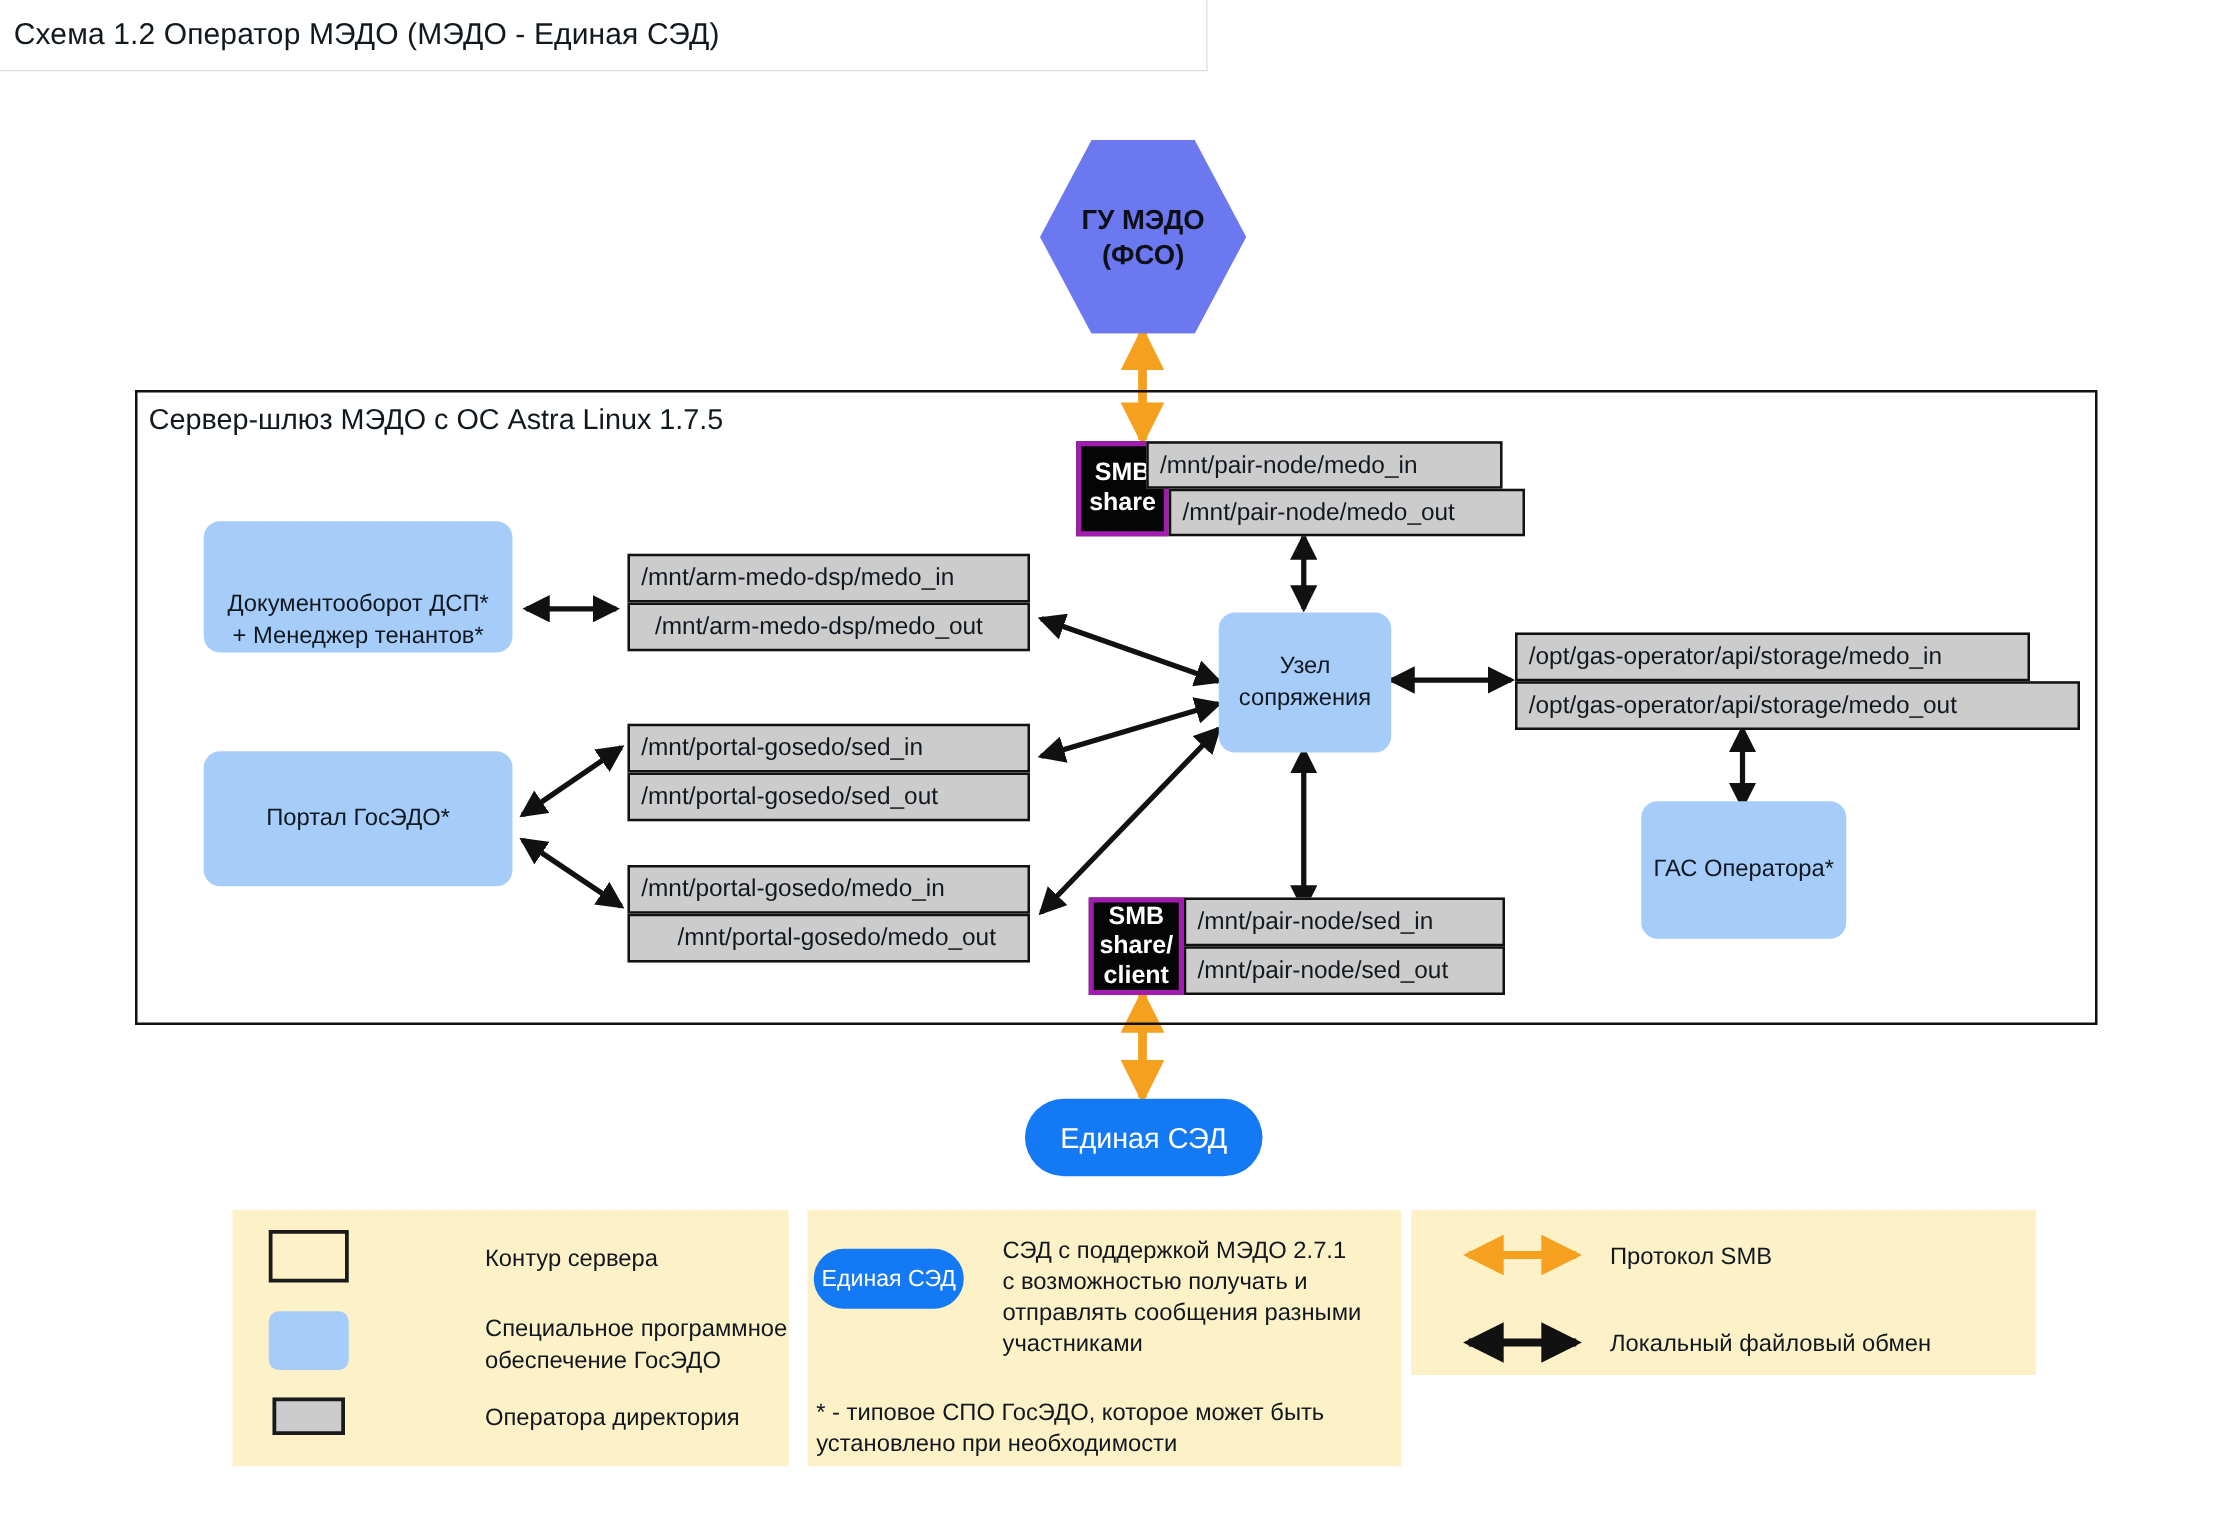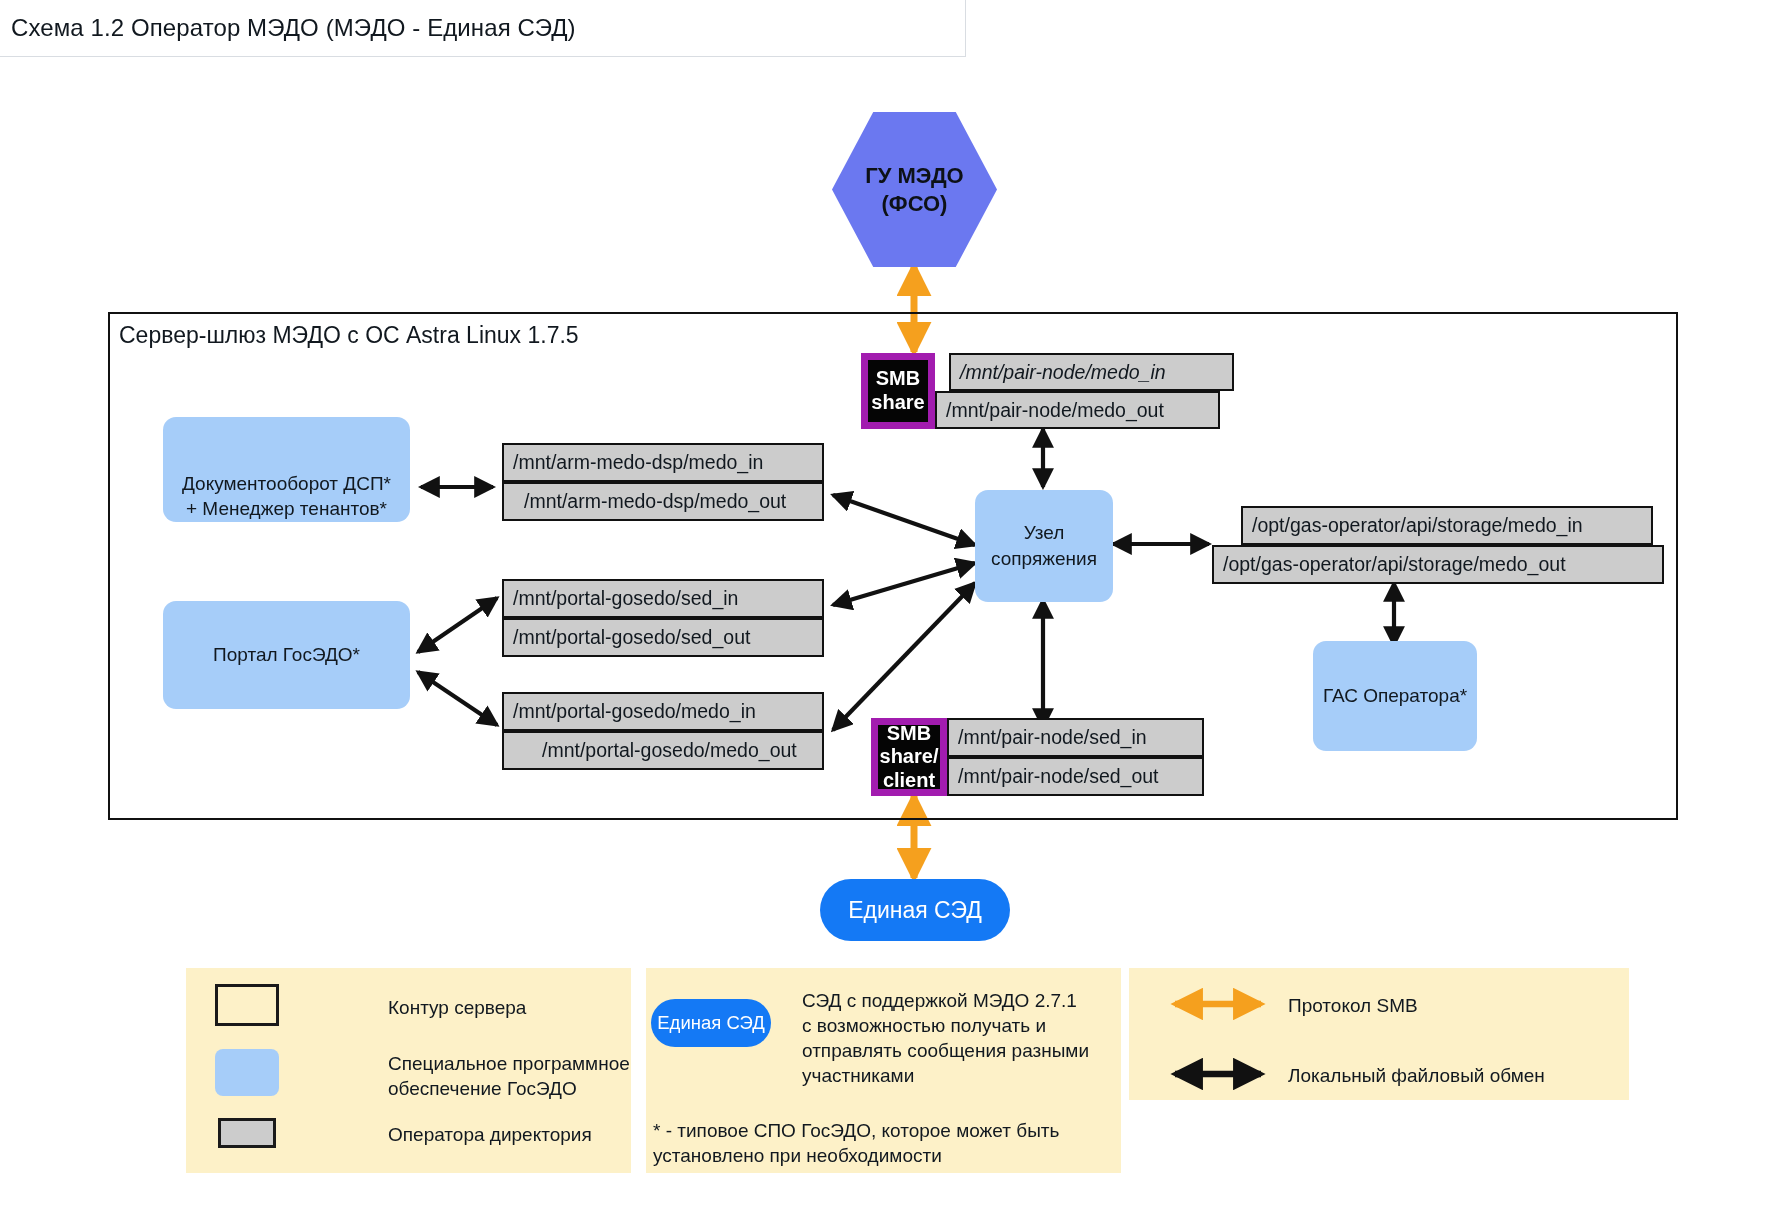--- a/index.html
+++ b/index.html
@@ -13,21 +13,21 @@
   #title-text{font-size:24px;padding-left:11px;letter-spacing:.1px;white-space:nowrap;}
 
   
   .node{position:absolute;box-sizing:border-box;display:flex;align-items:center;
         justify-content:center;text-align:center;line-height:1.35;}
   .blue-box{background:#a6cdf9;border-radius:13px;font-size:19px;color:#11181f;}
   .dir{background:#cccccc;border:2px solid #111;font-size:19.5px;
        justify-content:flex-start;padding-left:9px;text-align:left;
        font-family:"Liberation Sans","DejaVu Sans",sans-serif;}
   .smb-label{background:#050505;color:#fff;font-weight:bold;font-size:20px;
-             border:7px solid #a21caf;flex-direction:column;line-height:1.18;}
+             border:4px solid #a21caf;flex-direction:column;line-height:1.18;}
   .container-box{position:absolute;border:2.5px solid #111;background:transparent;
                  box-sizing:border-box;}
   #server-title{position:absolute;font-size:23px;color:#11181f;white-space:nowrap;}
 
   
   #hex-gu{position:absolute;left:832px;top:112px;width:165px;height:155px;}
   #hex-gu .hexshape{width:100%;height:100%;background:#6b78f0;
       clip-path:polygon(25% 0%,75% 0%,100% 50%,75% 100%,25% 100%,0% 50%);
       display:flex;align-items:center;justify-content:center;text-align:center;}
   #hex-gu .hextext{font-size:22px;font-weight:bold;color:#0d1117;line-height:1.25;}
@@ -99,21 +99,21 @@
   </div>
 </div>
 
 <div class="container-box" style="left:108px;top:312px;width:1570px;height:508px;"></div>
 <div id="server-title" style="left:119px;top:322px;">Сервер-шлюз МЭДО с ОС Astra Linux 1.7.5</div>
 
 <div class="node smb-label" style="left:861px;top:353px;width:74px;height:76px;">
   <span>SMB</span>
   <span>share</span>
 </div>
-<div class="node dir" style="left:949px;top:353px;width:285px;height:38px;font-style:italic;">
+<div class="node dir" style="left:917px;top:353px;width:285px;height:38px;">
   <span>/mnt/pair-node/medo_in</span>
 </div>
 <div class="node dir" style="left:935px;top:391px;width:285px;height:38px;">
   <span>/mnt/pair-node/medo_out</span>
 </div>
 
 <div class="node blue-box" style="left:163px;top:417px;width:247px;height:105px;flex-direction:column;justify-content:flex-end;">
   <span>Документооборот ДСП*</span>
   <span>+ Менеджер тенантов*</span>
 </div>
@@ -138,21 +138,21 @@
 </div>
 <div class="node dir" style="left:502px;top:731px;width:322px;height:39px;padding-left:38px;">
   <span>/mnt/portal-gosedo/medo_out</span>
 </div>
 
 <div class="node blue-box" style="left:975px;top:490px;width:138px;height:112px;flex-direction:column;">
   <span>Узел</span>
   <span>сопряжения</span>
 </div>
 
-<div class="node dir" style="left:1212px;top:506px;width:412px;height:39px;margin-left:29px;">
+<div class="node dir" style="left:1212px;top:506px;width:412px;height:39px;">
   <span>/opt/gas-operator/api/storage/medo_in</span>
 </div>
 <div class="node dir" style="left:1212px;top:545px;width:452px;height:39px;">
   <span>/opt/gas-operator/api/storage/medo_out</span>
 </div>
 
 <div class="node blue-box" style="left:1313px;top:641px;width:164px;height:110px;">
   <span>ГАС Оператора*</span>
 </div>
 

